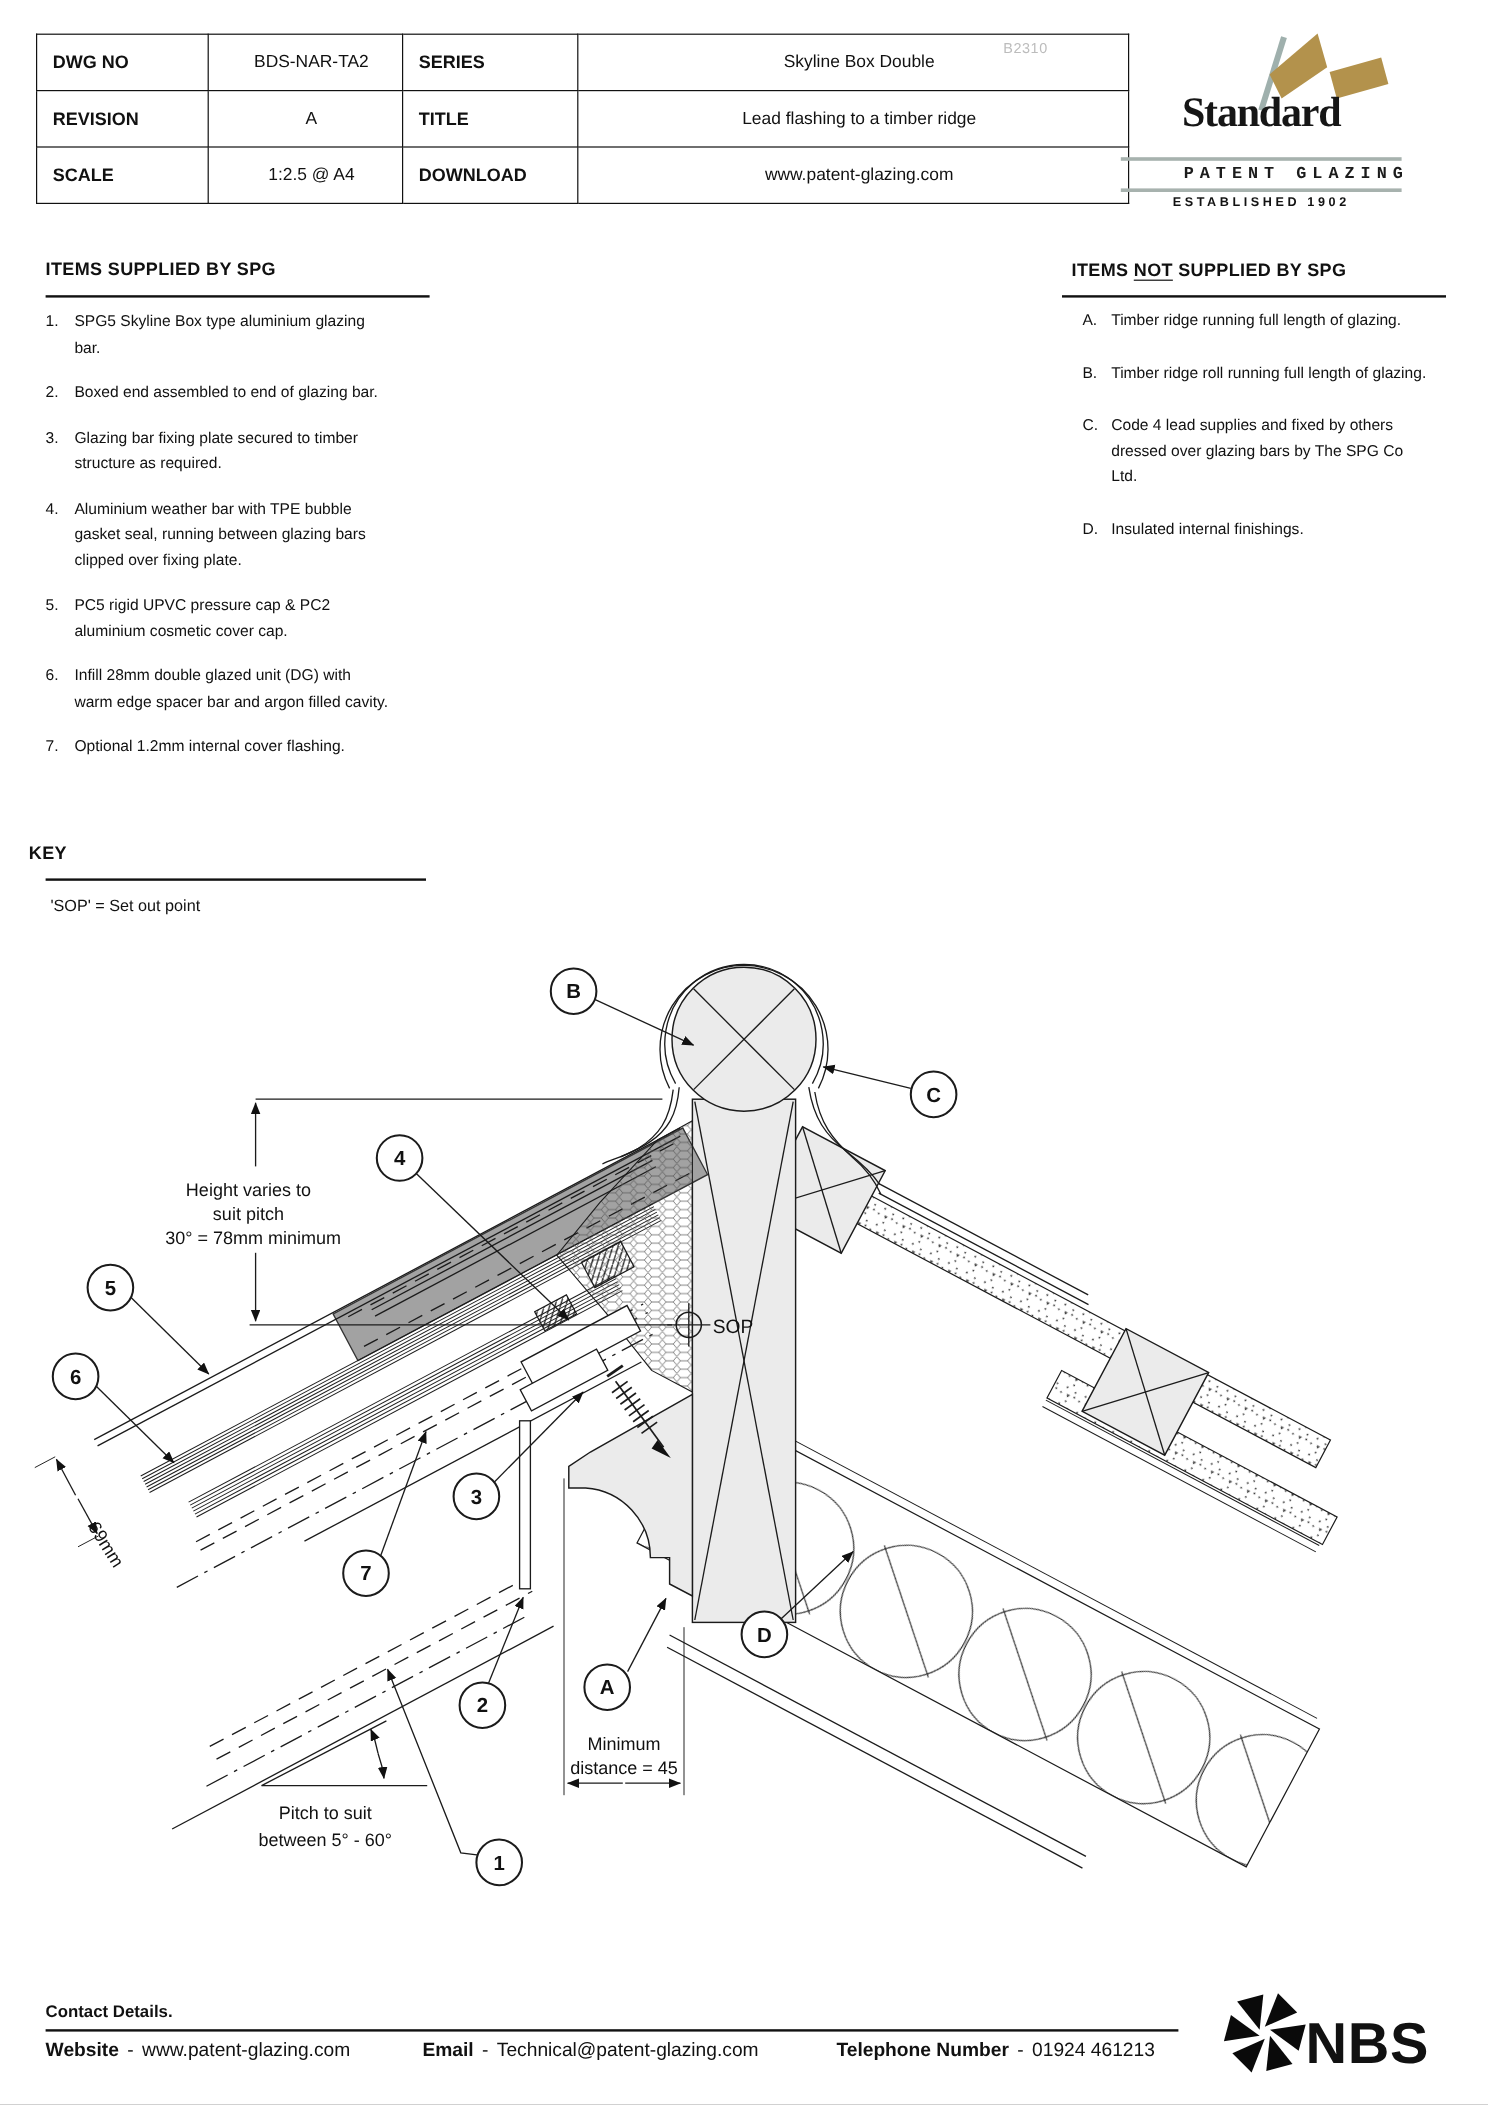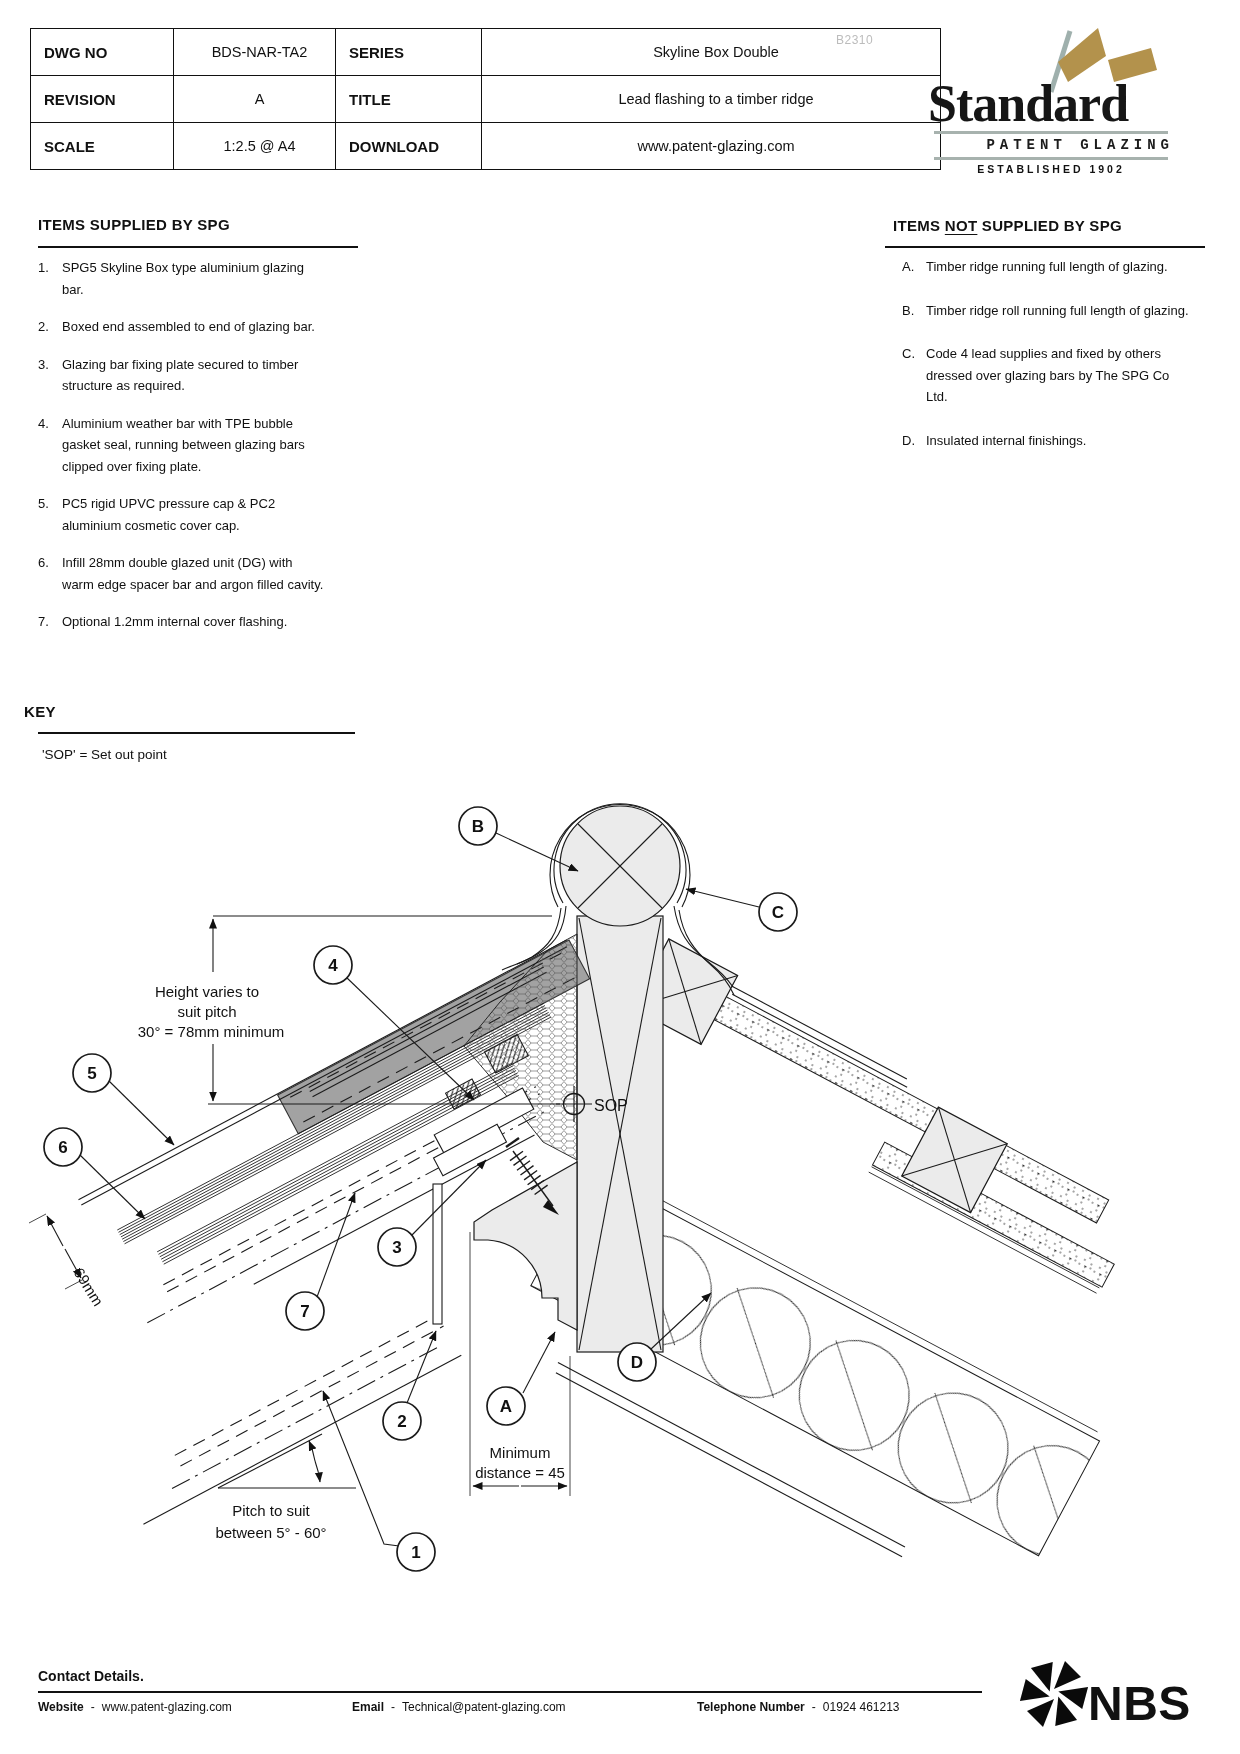--- a/index.html
+++ b/index.html
@@ -6,39 +6,39 @@
   .page{position:relative;width:1240px;height:1754px;background:#fff;margin:0 auto;
         font-family:"Liberation Sans",sans-serif;color:#111;overflow:hidden;}
   
   .tblock{position:absolute;left:30px;top:28px;border-collapse:collapse;table-layout:fixed;}
   .tblock td{border:1.6px solid #111;height:44px;vertical-align:middle;overflow:hidden;white-space:nowrap;}
   .tb-label{font-weight:bold;font-size:15px;padding-left:13px;}
   .tb-value{font-size:14.5px;padding-left:11px;text-align:center;}
   .watermark{position:absolute;left:836px;top:33px;font-size:12px;color:#bcbcbc;letter-spacing:.5px;}
   
   .logo{position:absolute;left:928px;top:18px;width:246px;height:160px;}
-  .logo-name{position:absolute;left:0;top:56px;width:246px;
-             font-family:"Liberation Serif",serif;font-weight:bold;font-size:52px;color:#161616;letter-spacing:-1px;}
+  .logo-name{position:absolute;left:0;top:56px;width:246px;text-align:center;
+             font-family:"Liberation Serif",serif;font-weight:bold;font-size:35px;color:#161616;letter-spacing:-1px;}
   .logo-rule{position:absolute;left:6px;width:234px;height:3px;background:#a7b2ae;}
   .logo-tag{position:absolute;left:0;top:119px;width:246px;text-align:right;
             font-size:14px;font-weight:bold;letter-spacing:5px;color:#1c1c1c;font-family:Liberation Mono, monospace;}
   .logo-est{position:absolute;left:0;top:145px;width:246px;text-align:center;
             font-size:10.5px;font-weight:bold;letter-spacing:3px;color:#121212;}
   
   .sec-h{position:absolute;font-size:15px;font-weight:bold;letter-spacing:.3px;}
   .rule{position:absolute;height:2px;background:#111;}
   .list{position:absolute;width:310px;font-size:13px;line-height:21.5px;}
   .li{display:flex;margin-bottom:16px;}
   .list.wide .li{margin-bottom:22px;}
   .li-num{width:24px;flex:0 0 24px;}
   .key-entry{position:absolute;font-size:13.5px;}
   u.notu{text-decoration:underline;text-underline-offset:3px;}
   
   .foot-h{position:absolute;left:38px;top:1668px;font-size:14px;font-weight:bold;}
-  .foot-line{position:absolute;top:1700px;font-size:12px;white-space:nowrap;}
+  .foot-line{position:absolute;top:1700px;font-size:16px;white-space:nowrap;}
   .foot-line b{font-weight:bold;}
   .foot-sep{margin:0 7px;}
   .nbs-text{position:absolute;left:1088px;top:1676px;font-size:48px;font-weight:bold;letter-spacing:.5px;}
   
   svg.dwg{position:absolute;left:0;top:0;}
   .ln{stroke:#1b1b1b;stroke-width:1.1;fill:none;}
   .thin{stroke:#1b1b1b;stroke-width:.8;fill:none;}
   .dashed{stroke-dasharray:13 8;}
   .dashdot{stroke-dasharray:20 6 3 6;}
   .fillL{fill:#ebebeb;stroke:#1b1b1b;stroke-width:1.2;}

